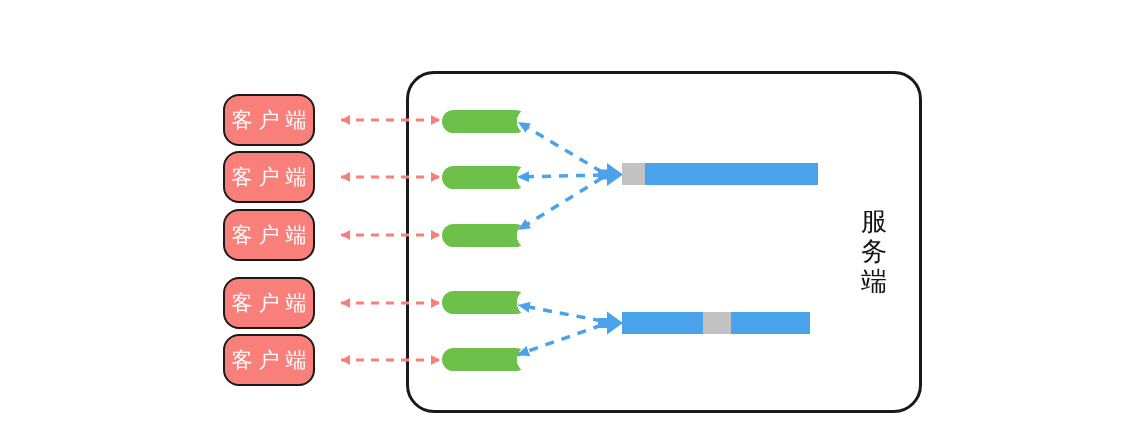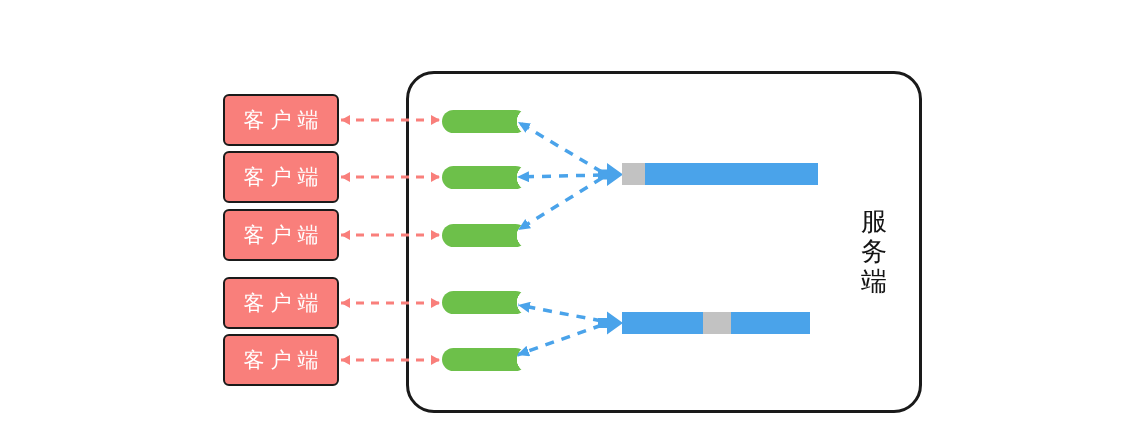--- a/index.html
+++ b/index.html
@@ -12,22 +12,22 @@
     position:absolute; left:406px; top:71px; width:516px; height:342px;
     box-sizing:border-box; border:3.5px solid var(--ink,#1a1a1a);
     border-radius:28px; background:#ffffff; z-index:1;
   }
   .server-label {
     position:absolute; left:849px; top:206px; width:50px; z-index:4;
     text-align:center; color:#141414; font-size:26px; line-height:30px; font-weight:500;
   }
   
   .client {
-    position:absolute; left:223px; width:116px; height:52px; box-sizing:border-box;
-    background:var(--salmon,#f97f7b); border:2.5px solid var(--ink,#1a1a1a); border-radius:6px;
+    position:absolute; left:223px; width:92px; height:52px; box-sizing:border-box;
+    background:var(--salmon,#f97f7b); border:2.5px solid var(--ink,#1a1a1a); border-radius:16px;
     display:flex; align-items:center; justify-content:center; z-index:3;
   }
   .client span {
     color:#ffffff; font-size:21px; letter-spacing:6px; margin-right:-6px; font-weight:500;
   }
   
   .pill {
     position:absolute; left:442px; width:85px; height:23px; border-radius:11.5px; z-index:3;
     background: radial-gradient(circle at calc(100% + 3px) 50%,
                 rgba(255,255,255,0) 13px, var(--green,#6dc04a) 13.5px);

